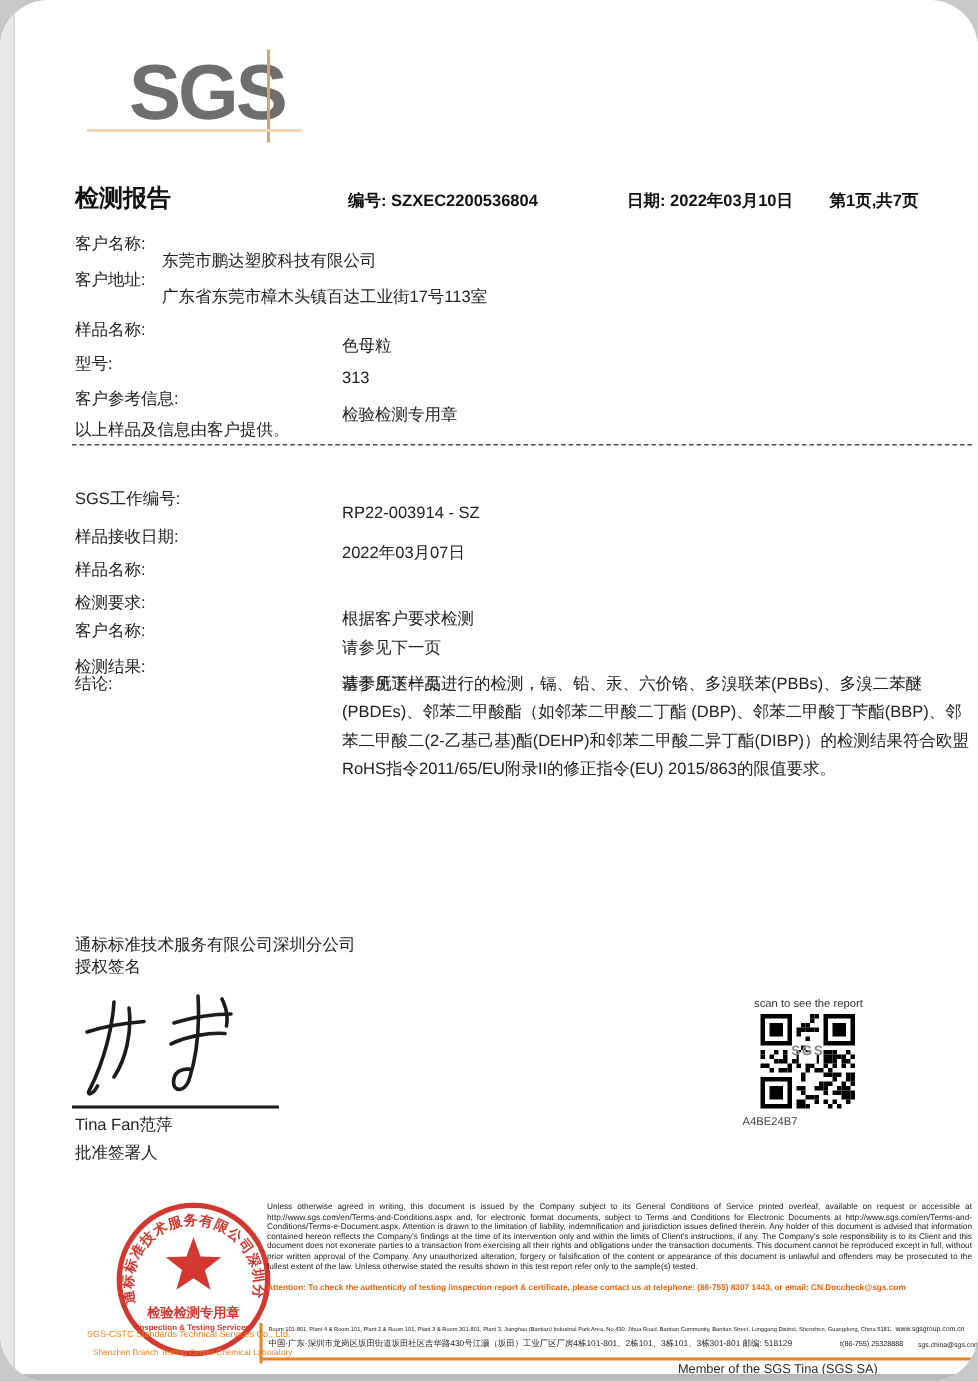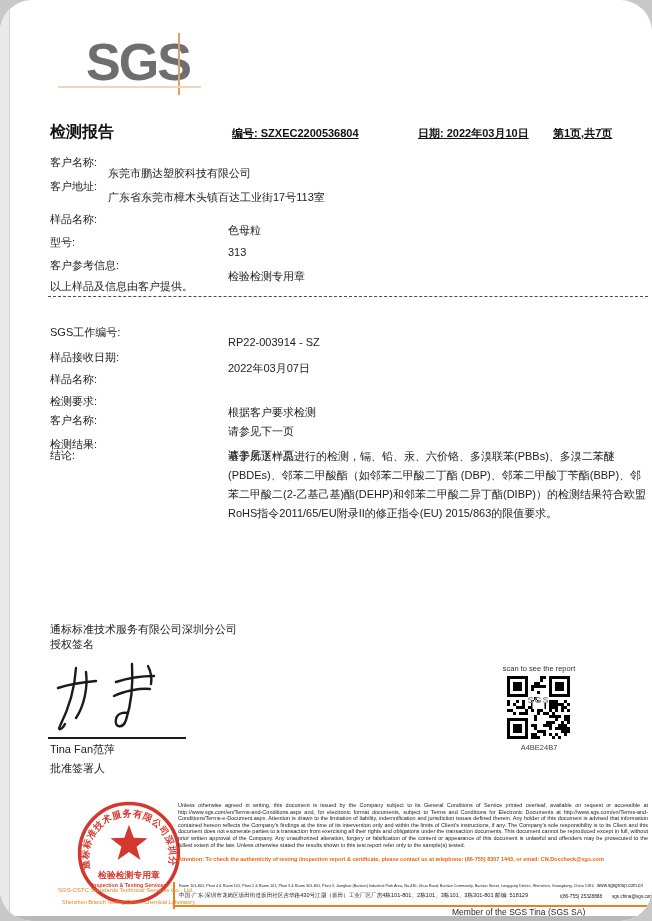--- a/index.html
+++ b/index.html
@@ -14,21 +14,21 @@
   .edge-left { left:0; top:0; width:10px; height:921px; background:#e9e9e9; border-right:1px solid #d2d2d2; }
   .edge-bottom { left:0; top:916px; width:652px; height:5px; background:#b9b9b9; }
 
   
   .logo-text { left:86px; top:36px; font-size:52px; font-weight:bold; color:#6e6e6e; letter-spacing:-2px; line-height:1; font-family:"Liberation Sans",sans-serif; }
   .logo-vline { left:178px; top:33px; width:2px; height:62px; background:#d8a366; }
   .logo-hline { left:58px; top:86px; width:143px; height:2px; background:#f0d6b4; }
 
   
   .doc-title { left:50px; top:122px; font-size:16px; font-weight:bold; color:#111; }
-  .hdr-meta { top:126px; font-size:11px; font-weight:600; color:#111; white-space:nowrap;text-decoration:underline; }
+  .hdr-meta { top:126px; font-size:11px; font-weight:600; color:#111; white-space:nowrap; }
 
   .lbl { position:absolute; left:50px; font-size:11px; color:#222; white-space:nowrap; }
   .val { position:absolute; font-size:11px; color:#222; white-space:nowrap;margin-top:11px; }
   .v1 { left:108px; }
   .v2 { left:228px; }
 
   .dashed-sep { left:48px; top:296px; width:600px; border-top:1px dashed #4a4a4a; height:0; }
 
   .conclusion { left:228px; top:447px; width:424px; font-size:11px; line-height:19px; color:#222; }
 
@@ -37,21 +37,21 @@
   .sig-auth { left:50px; top:637px; font-size:11px; color:#222; }
   .sig-svg { left:52px; top:658px; }
   .sig-line { left:48px; top:737px; width:138px; height:2px; background:#1a1a1a; }
   .sig-name { left:50px; top:742px; font-size:11px; color:#222; }
   .sig-title { left:50px; top:761px; font-size:11px; color:#222; }
 
   
   .qr-caption { left:495px; top:664px; width:88px; text-align:center; font-size:7.5px; color:#333; }
   .qr-box { left:504px; top:673px; width:69px; height:69px; background:#fff; }
   .qr-center { left:504px; top:695px; width:69px; text-align:center; font-size:9px; font-weight:bold; color:#8a8a8a; letter-spacing:1px; }
-  .qr-code-text { left:495px; top:743px; width:88px; text-align:center; font-size:7.5px; color:#444; }
+  .qr-code-text { left:495px; top:743px; width:88px; text-align:left; font-size:7.5px; color:#444; }
 
   
   .stamp-svg { left:76px; top:800px; opacity:0.92; }
   .cstc-1 { left:58px; top:887px; font-size:6px; color:#e8821e; white-space:nowrap; }
   .cstc-2 { left:62px; top:899px; font-size:5.5px; color:#e8821e; white-space:nowrap; }
 
   .legal { left:178px; top:802px; width:470px; font-size:5.5px; line-height:6.6px; color:#222; text-align:justify; }
   .attn { left:178px; top:856px; width:470px; font-size:5.5px; line-height:6.6px; color:#e8650f; font-weight:bold; }
 
   .addr-vbar { left:173px; top:882px; width:2px; height:27px; background:#e8821e; }

